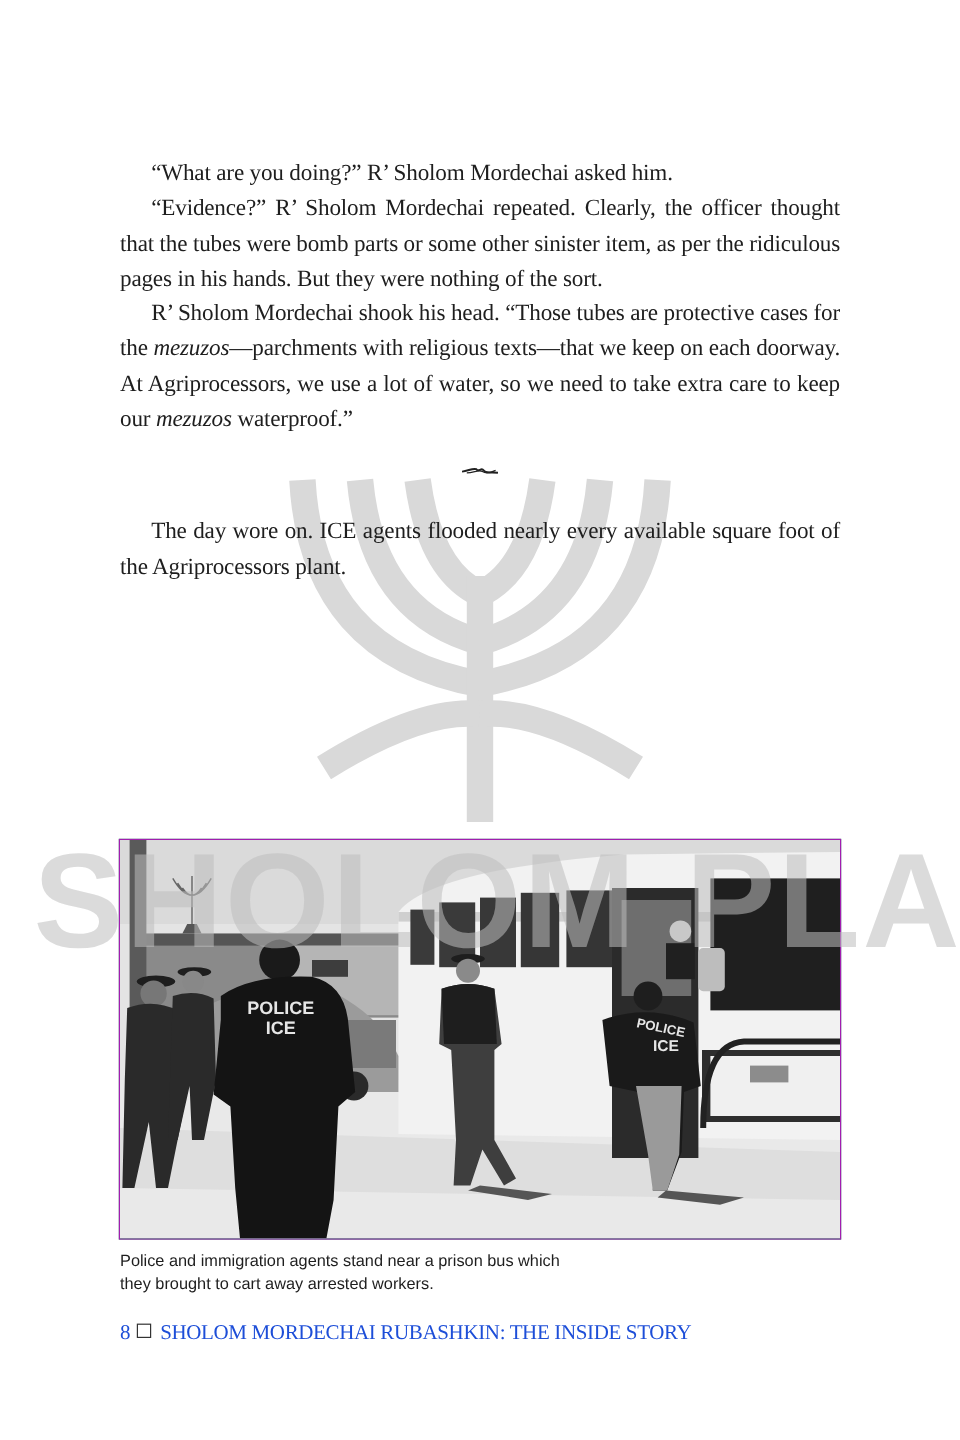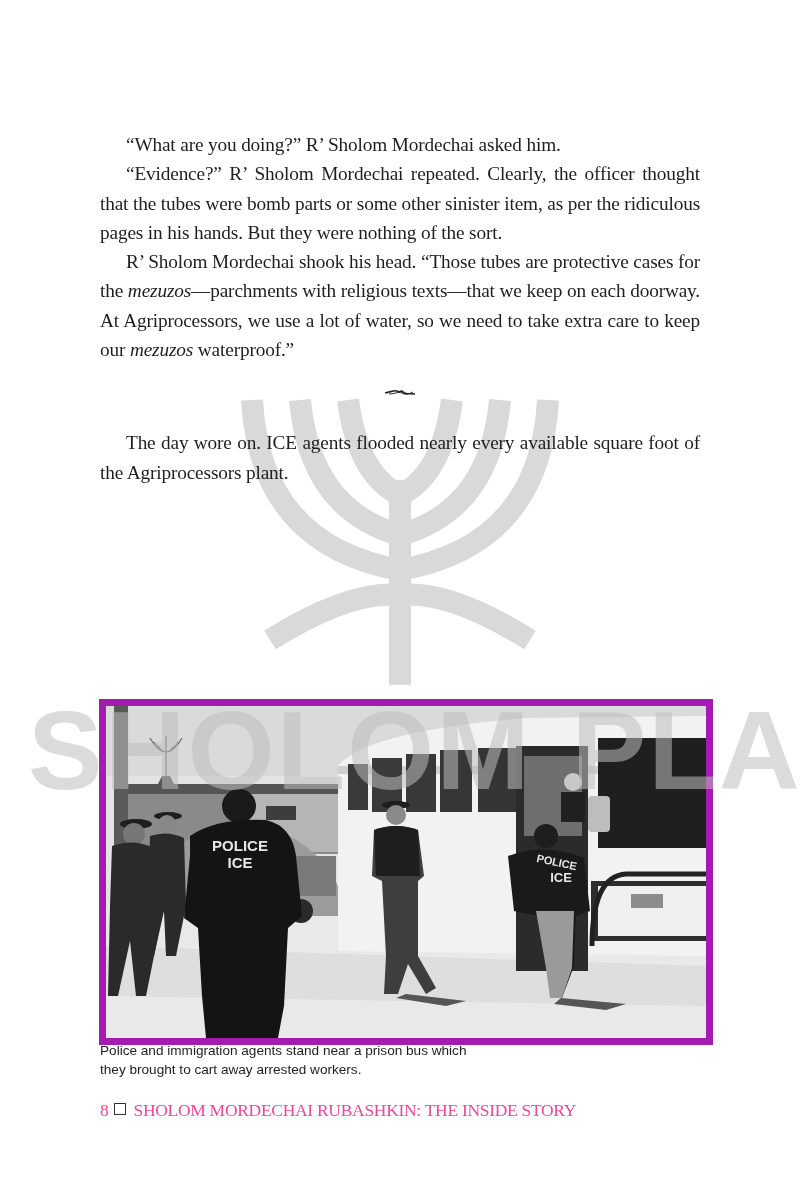--- a/index.html
+++ b/index.html
@@ -25,30 +25,30 @@
   .text-block p.last { text-align-last: left; }
   .text-block em { font-style: italic; }
   .ornament {
     height: 58px; display: flex; align-items: center; justify-content: center; padding-bottom: 6px;
   }
   .ornament svg { width: 30px; height: 10px; }
   .section2 { margin-top: 0; }
   
   .photo {
     position: absolute; left: 99px; top: 699px; width: 600px; height: 332px;
-    border: 7px solid #a21caf; overflow: hidden; z-index: 3; background: #22c55e;
+    border: 1px solid #a21caf; overflow: hidden; z-index: 3; background: #22c55e;
   }
   .photo svg { display: block; width: 600px; height: 332px; }
   .caption {
     position: absolute; left: 100px; top: 1041px; width: 600px; text-align: left; z-index: 2;
     font-family: "Liberation Sans", "DejaVu Sans", sans-serif; font-size: 13.6px; line-height: 19px; color: #1e1e1e;
   }
   .footer {
     position: absolute; left: 100px; top: 1100px; z-index: 2;
-    font-size: 17.5px; letter-spacing: -0.3px; color: #ec4899; white-space: nowrap;
+    font-size: 17.5px; letter-spacing: -0.3px; color: #1d4ed8; white-space: nowrap;
   }
   .footer .box {
     display: inline-block; width: 10px; height: 10px; border: 1px solid #333; margin: 0 7px 0 6px;
     vertical-align: 1px;
   }
 </style>
 </head>
 <body>
 
 <div class="wm-menorah">

